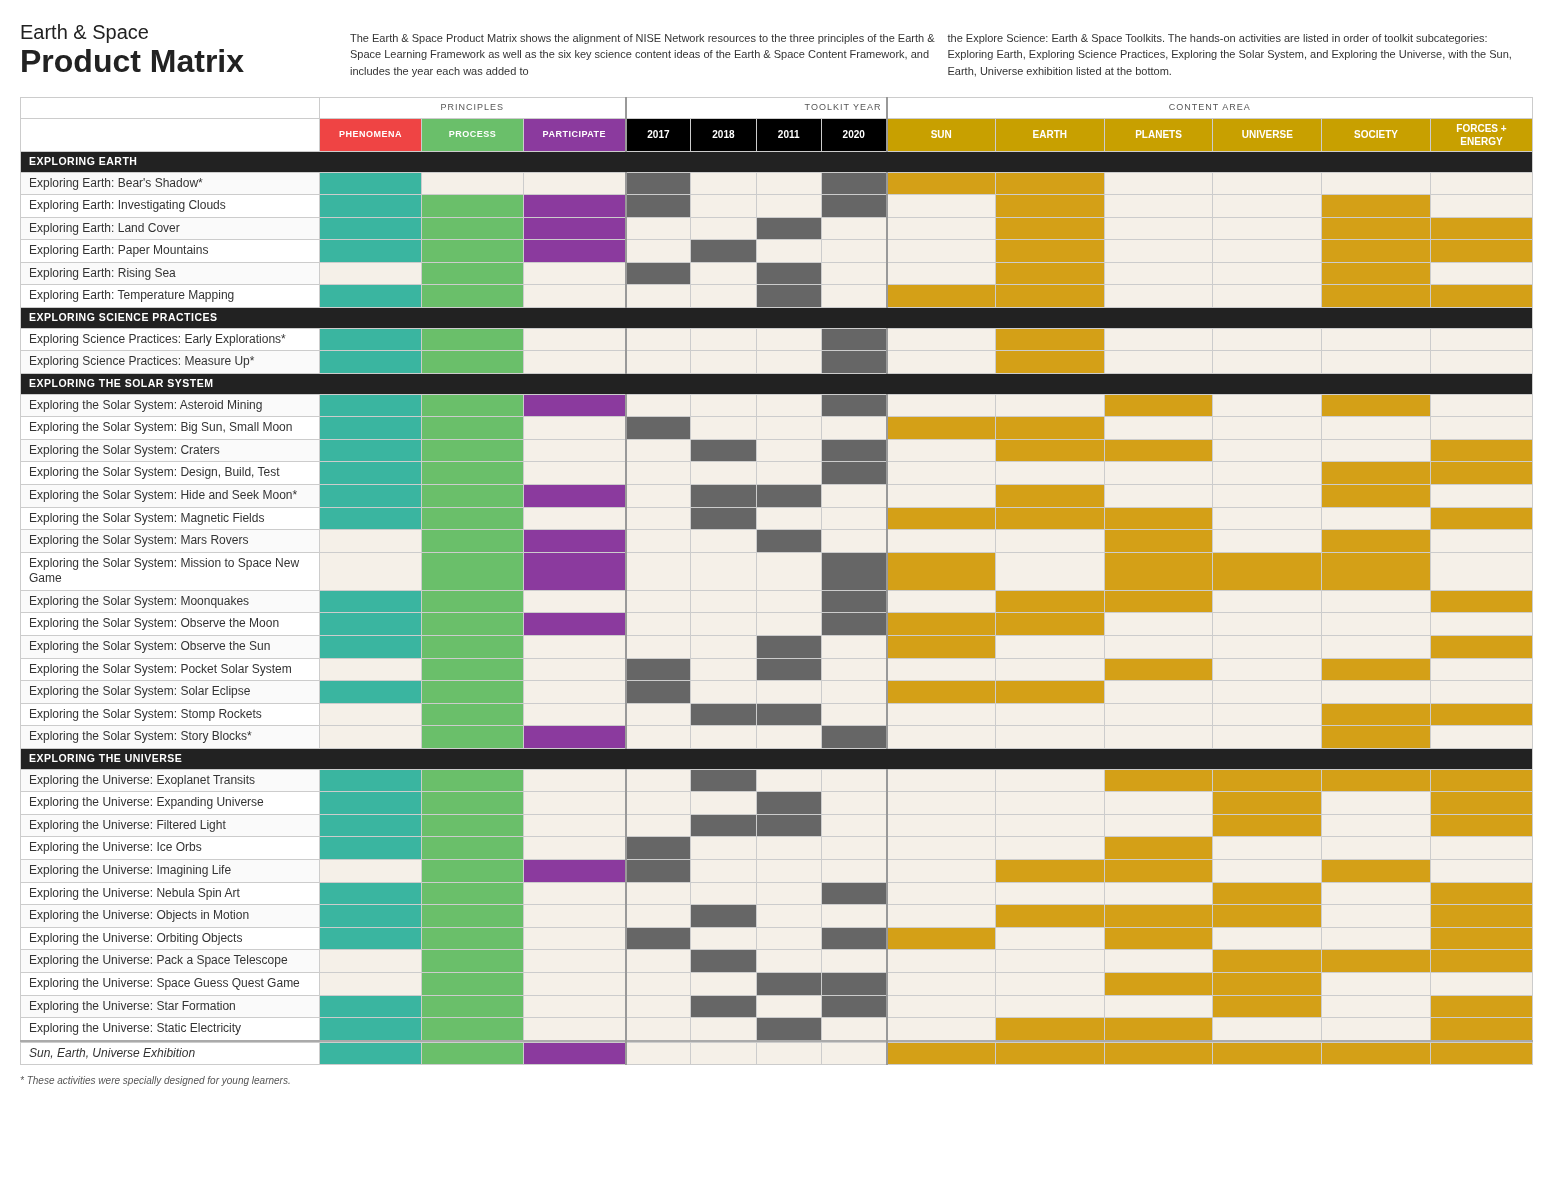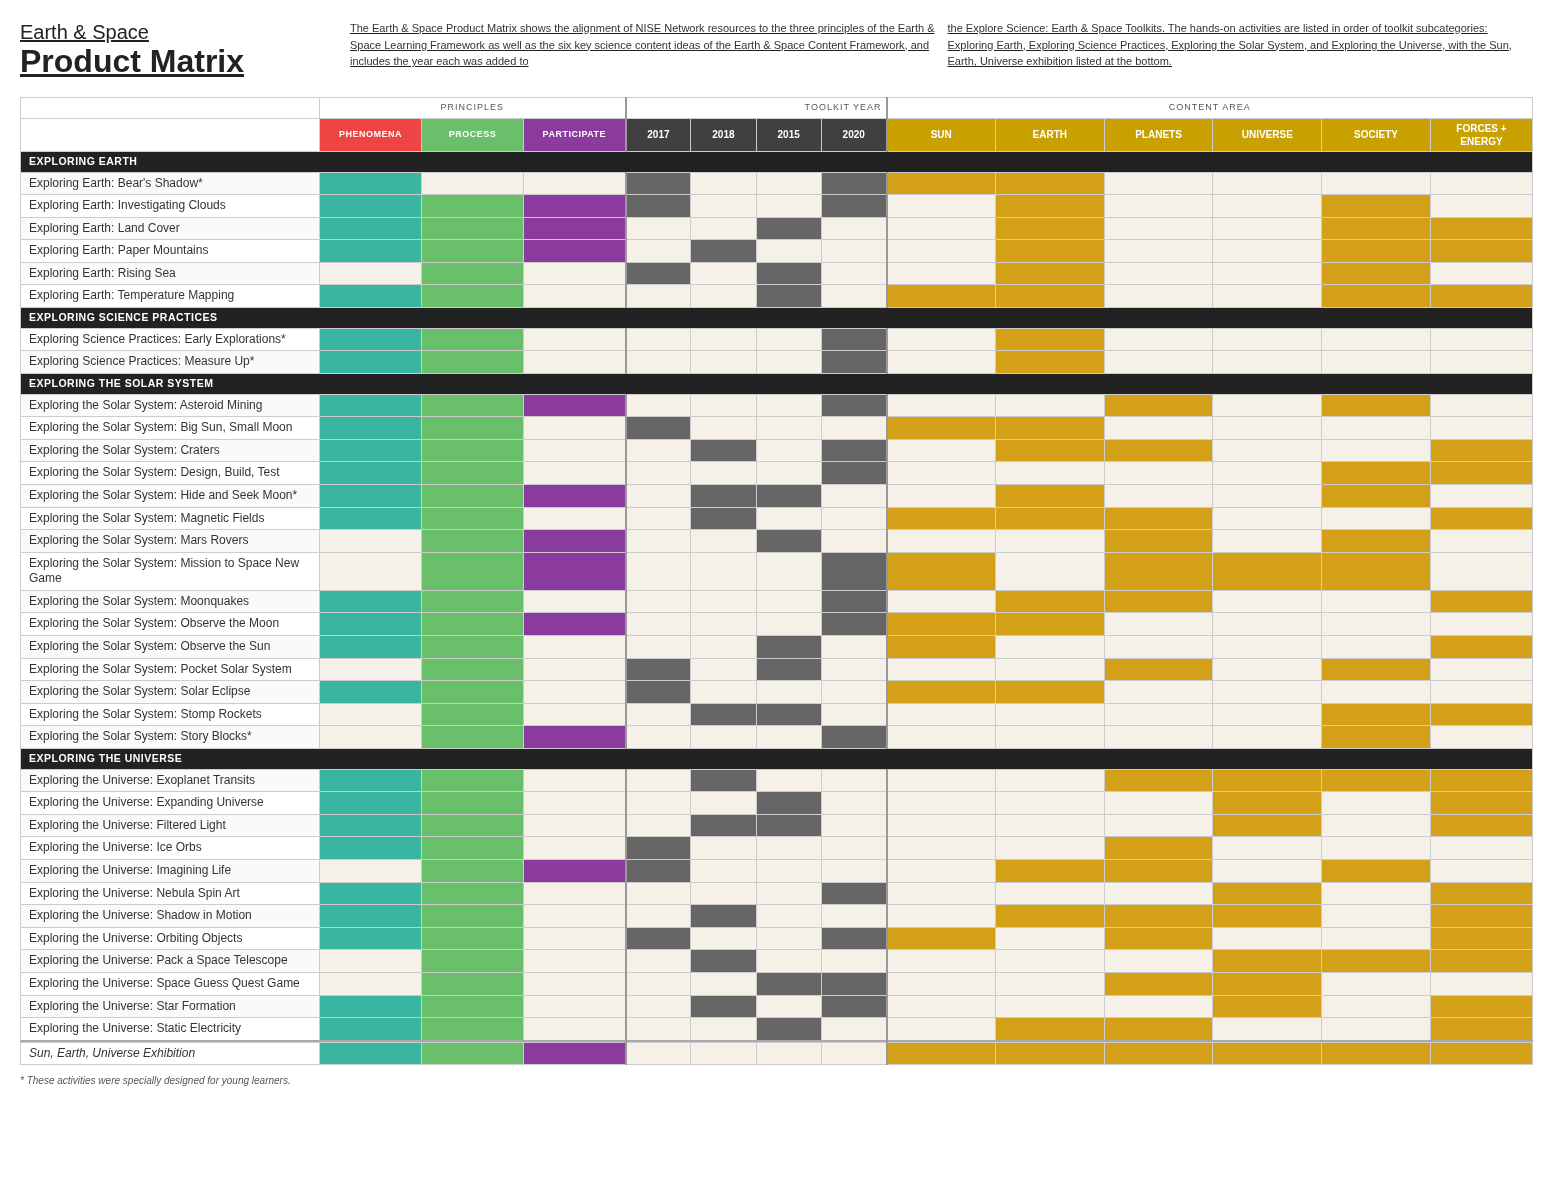--- a/index.html
+++ b/index.html
@@ -11,24 +11,23 @@
       width: 1553px;
       min-height: 1200px;
       padding: 20px;
     }
     .page-wrapper {
       width: 100%;
     }
     
     .header-area {
       display: flex;
-      align-items: flex-start;
+      align-items: flex-end;
       margin-bottom: 18px;
       gap: 30px;
-      text-decoration: underline;
     }
     .title-block {
       min-width: 300px;
     }
     .title-line1 {
       font-size: 20px;
       font-weight: 400;
       color: #222;
       line-height: 1.2;
     }
@@ -92,21 +91,21 @@
       text-transform: uppercase;
       border-bottom: none;
       color: #555;
       padding: 4px;
     }
     
     .th-phenomena { background: #ef4444; color: #fff; font-weight: 700; font-size: 10px; }
     .th-process { background: #6abf6a; color: #fff; font-weight: 700; font-size: 10px; }
     .th-participate { background: #8b3a9e; color: #fff; font-weight: 700; font-size: 10px; }
     
-    .th-year { background: #404040; color: #fff; font-weight: 700; font-size: 10px; }
+    .th-year { background: #000000; color: #fff; font-weight: 700; font-size: 10px; }
     
     .th-content { background: #c8a000; color: #fff; font-weight: 700; font-size: 10px; }
 
     .x-mark {
       display: inline-block;
       width: 8px;
       height: 8px;
       font-size: 8px;
       color: transparent;
     }
@@ -194,21 +193,21 @@
         <th colspan="6">CONTENT AREA</th>
       </tr>
 
       <tr>
         <th class="col-name" style="background:#fff;"></th>
         <th class="th-phenomena col-principle" style="font-size:9px; letter-spacing:0.5px;">PHENOMENA</th>
         <th class="th-process col-principle" style="font-size:9px; letter-spacing:0.5px;">PROCESS</th>
         <th class="th-participate col-principle" style="font-size:9px; letter-spacing:0.5px; border-right: 2px solid #999;">PARTICIPATE</th>
         <th class="th-year col-year">2017</th>
         <th class="th-year col-year">2018</th>
-        <th class="th-year col-year">2015</th>
+        <th class="th-year col-year">2011</th>
         <th class="th-year col-year" style="border-right: 2px solid #999;">2020</th>
         <th class="th-content col-content">SUN</th>
         <th class="th-content col-content">EARTH</th>
         <th class="th-content col-content">PLANETS</th>
         <th class="th-content col-content">UNIVERSE</th>
         <th class="th-content col-content">SOCIETY</th>
         <th class="th-content col-forces" style="font-size:10px;">FORCES + ENERGY</th>
       </tr>
     </thead>
     <tbody id="table-body">
@@ -682,21 +681,21 @@
           <td class="empty-cell"></td>
           <td class="filled-year" style="border-right: 2px solid rgb(153, 153, 153);"><span class="x-mark">x</span></td>
           <td class="empty-cell"></td>
           <td class="empty-cell"></td>
           <td class="empty-cell"></td>
           <td class="filled-content"><span class="x-mark">x</span></td>
           <td class="empty-cell"></td>
           <td class="filled-content"><span class="x-mark">x</span></td>
         </tr>
         <tr class="data-row">
-          <td class="row-label">Exploring the Universe: Shadow in Motion</td>
+          <td class="row-label">Exploring the Universe: Objects in Motion</td>
           <td class="filled-phenomena"><span class="x-mark">x</span></td>
           <td class="filled-process"><span class="x-mark">x</span></td>
           <td class="empty-cell" style="border-right: 2px solid rgb(153, 153, 153);"></td>
           <td class="empty-cell"></td>
           <td class="filled-year"><span class="x-mark">x</span></td>
           <td class="empty-cell"></td>
           <td class="empty-cell" style="border-right: 2px solid rgb(153, 153, 153);"></td>
           <td class="empty-cell"></td>
           <td class="filled-content"><span class="x-mark">x</span></td>
           <td class="filled-content"><span class="x-mark">x</span></td>

